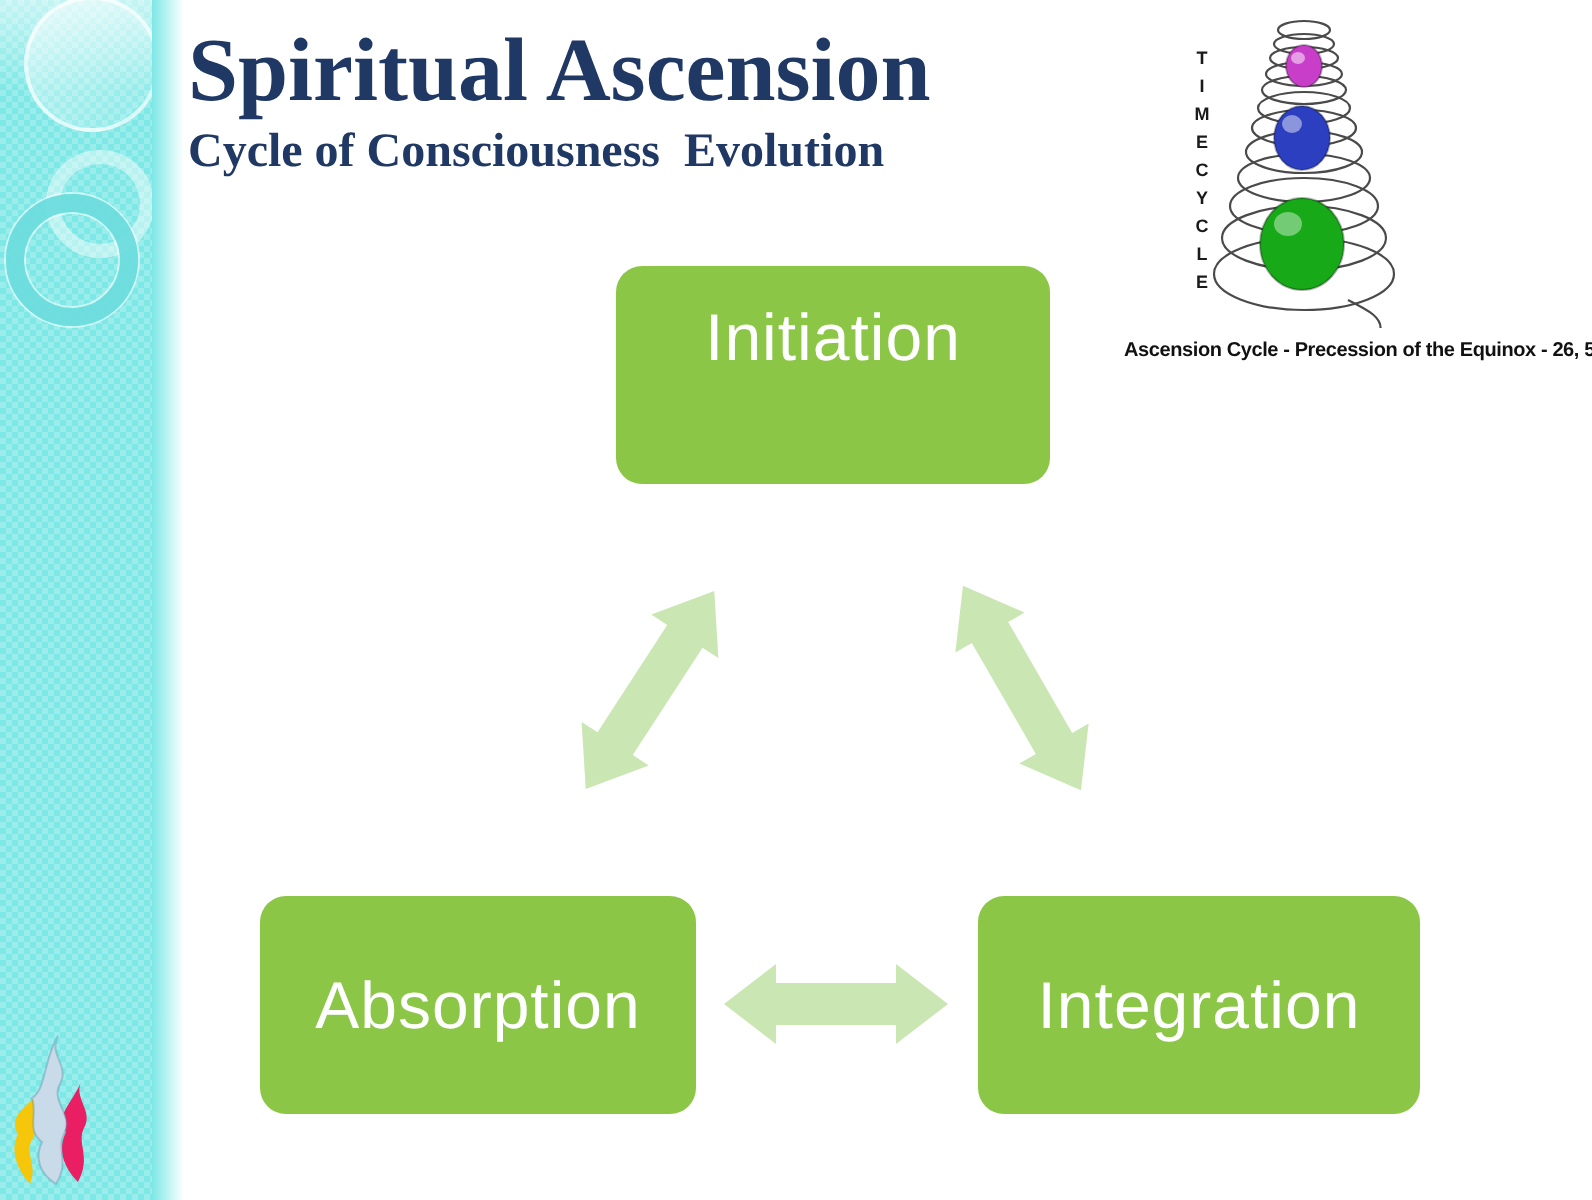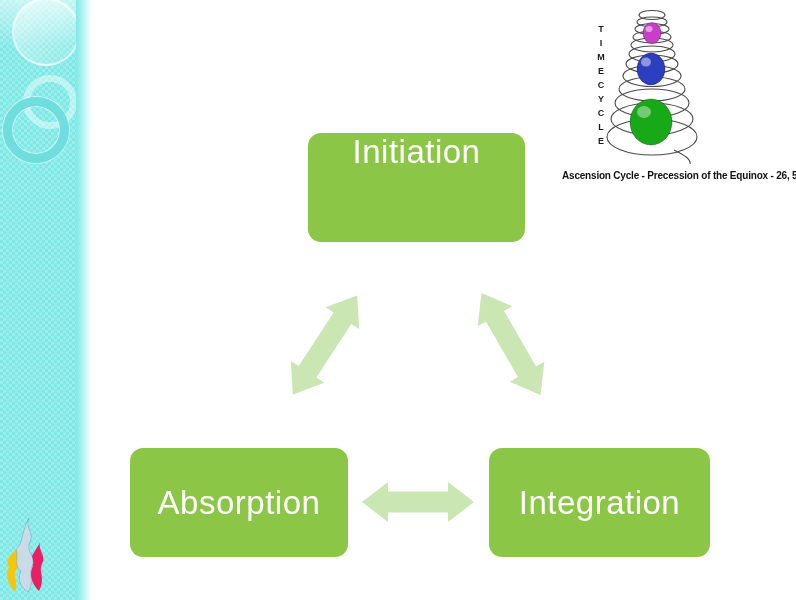--- a/index.html
+++ b/index.html
@@ -71,21 +71,21 @@
     position:absolute;left:0;bottom:4px;width:100%;text-align:center;
     font-size:10px;font-weight:700;color:#111;white-space:nowrap;letter-spacing:-0.2px;
   }
 
   
   .node{
     position:absolute;background:var(--node-green,#8cc646);border-radius:13px;
     color:#fff;display:flex;justify-content:center;align-items:center;
     font-size:33px;letter-spacing:.5px;
   }
-  .node-initiation{left:308px;top:133px;width:217px;height:109px;align-items:flex-start;padding-top:0;}
+  .node-initiation{left:308px;top:133px;width:217px;height:109px;align-items:flex-start;padding-top:17px;}
   .node-absorption{left:130px;top:448px;width:218px;height:109px;}
   .node-integration{left:489px;top:448px;width:221px;height:109px;}
   .arrow{position:absolute;overflow:visible;}
   .arrow polygon{fill:var(--arrow-green,#c9e6b3);}
   .arrow-left{left:255px;top:275px;}
   .arrow-right{left:441px;top:274px;}
   .arrow-horizontal{left:348px;top:467px;}
 </style>
 </head>
 <body>
@@ -97,20 +97,24 @@
     <div class="ring-b"></div>
     <div class="ring-c"></div>
     <svg class="flame" width="46" height="78" viewBox="0 0 46 78">
       <path d="M13,31 C7,40 15,46 10,54 C6,61 13,66 9,76 C2,68 -1,59 3,51 C-2,43 6,38 13,31 Z" fill="#f6c60a"></path>
       <path d="M35,24 C30,33 41,39 36,48 C32,56 40,62 33,75 C25,67 23,58 27,50 C21,42 30,36 35,24 Z" fill="#e91e63"></path>
       <path d="M23,2 C18,11 29,17 24,26 C19,35 31,41 26,51 C22,59 29,65 22,76 C14,71 11,63 15,55 C7,49 13,41 10,33 C17,29 16,13 23,2 Z" fill="#c9dbe8" stroke="rgba(90,130,160,.35)" stroke-width="1"></path>
     </svg>
   </aside>
   <div class="sidebar-fade"></div>
 
+  <header class="header">
+    <h1>Spiritual Ascension</h1>
+    <h2>Cycle of Consciousness  Evolution</h2>
+  </header>
 
   <figure class="timecycle">
     <div class="vlabel">TIMECYCLE</div>
     <svg class="spiral" width="234" height="162" viewBox="0 0 234 162">
       <ellipse class="coil" cx="90" cy="13" rx="13" ry="4.5"></ellipse>
       <ellipse class="coil" cx="90" cy="20" rx="15" ry="5"></ellipse>
       <ellipse class="coil" cx="90" cy="27" rx="17" ry="5.5"></ellipse>
       <ellipse class="coil" cx="90" cy="35" rx="19" ry="6"></ellipse>
       <ellipse class="coil" cx="90" cy="43" rx="21" ry="7"></ellipse>
       <ellipse class="coil" cx="90" cy="52" rx="23" ry="8"></ellipse>

